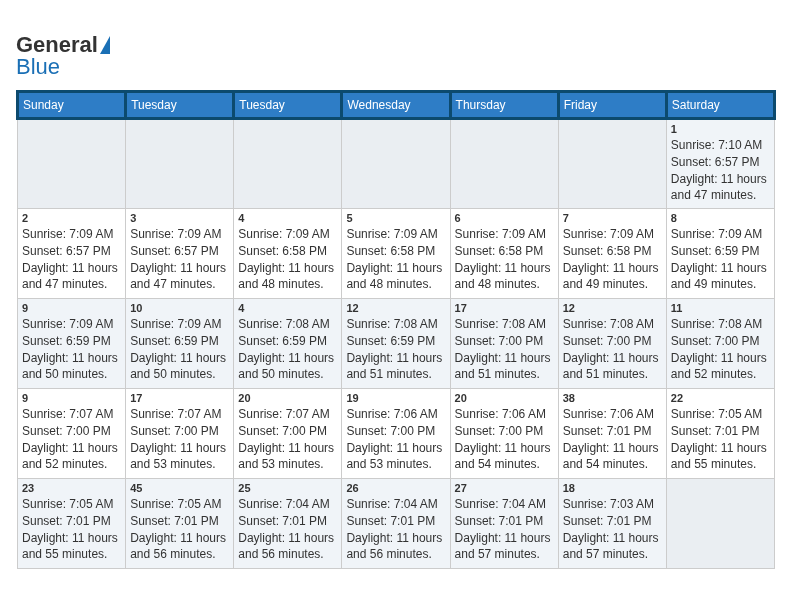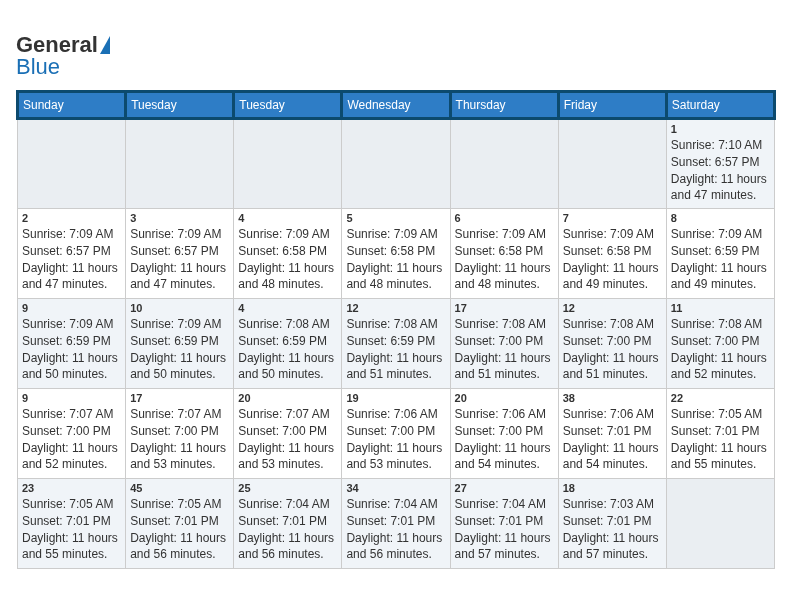--- a/index.html
+++ b/index.html
@@ -236,21 +236,21 @@
           </td>
           <td>
             <span class="day-num">45</span>
             <div class="day-info">Sunrise: 7:05 AM<br>Sunset: 7:01 PM<br>Daylight: 11 hours and 56 minutes.</div>
           </td>
           <td>
             <span class="day-num">25</span>
             <div class="day-info">Sunrise: 7:04 AM<br>Sunset: 7:01 PM<br>Daylight: 11 hours and 56 minutes.</div>
           </td>
           <td>
-            <span class="day-num">34</span>
+            <span class="day-num">26</span>
             <div class="day-info">Sunrise: 7:04 AM<br>Sunset: 7:01 PM<br>Daylight: 11 hours and 56 minutes.</div>
           </td>
           <td>
             <span class="day-num">27</span>
             <div class="day-info">Sunrise: 7:04 AM<br>Sunset: 7:01 PM<br>Daylight: 11 hours and 57 minutes.</div>
           </td>
           <td>
             <span class="day-num">18</span>
             <div class="day-info">Sunrise: 7:03 AM<br>Sunset: 7:01 PM<br>Daylight: 11 hours and 57 minutes.</div>
           </td>

